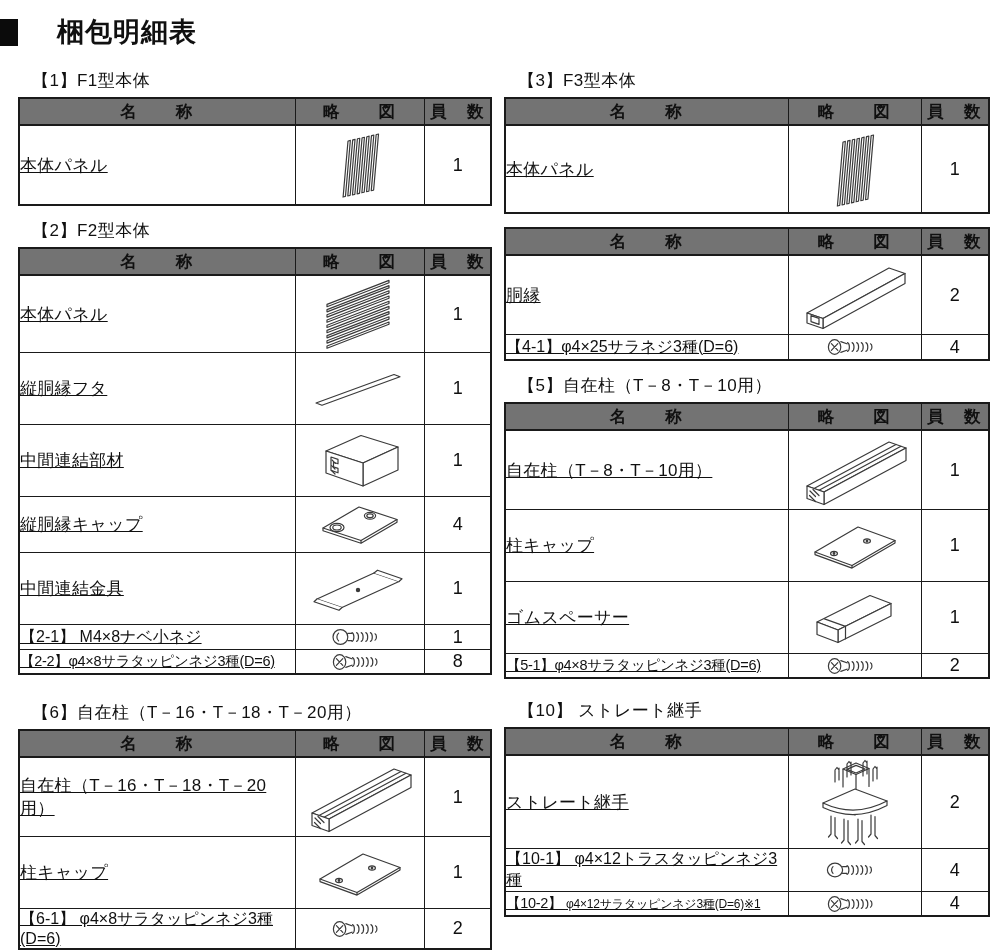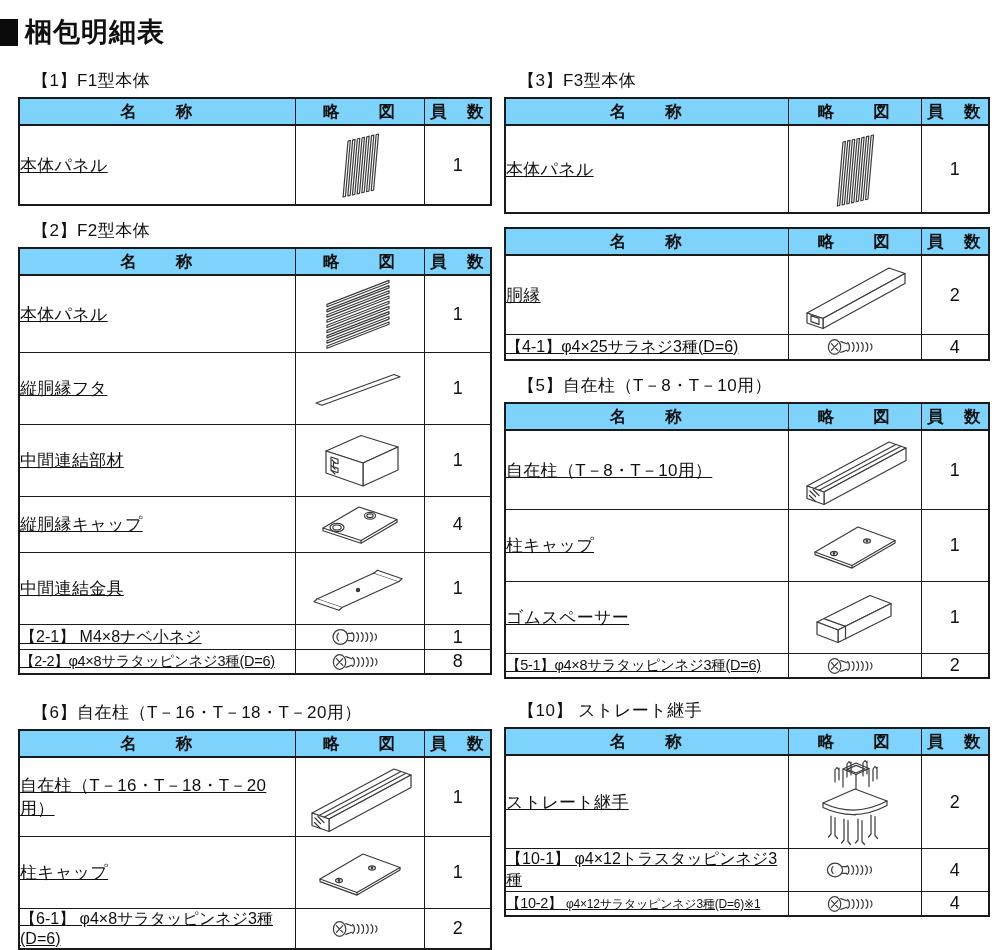--- a/index.html
+++ b/index.html
@@ -2,32 +2,32 @@
 <html><head>
 <meta charset="utf-8">
 <style>
   html,body{margin:0;padding:0;}
   body{
     width:1000px;height:950px;background:#ffffff;overflow:hidden;position:relative;
     font-family:"Liberation Sans","DejaVu Sans",sans-serif;color:#101010;
   }
   .doc-title{display:flex;align-items:center;gap:7px;margin:14px 0 6px 0;}
   .title-square{width:18px;height:27px;background:#0b0b0b;flex:0 0 auto;}
-  .title-text{font-size:27px;font-weight:bold;letter-spacing:1px;}
+  .title-text{font-size:27px;font-weight:bold;letter-spacing:1px;margin-left:32px;}
   .cols{display:flex;align-items:flex-start;gap:12px;padding:0 6px 8px 18px;}
   .col-left{width:474px;flex:0 0 auto;}
   .col-right{width:486px;flex:0 0 auto;}
   .tbl-block{margin-top:13px;}
   .tbl-block.t-6{margin-top:26px;}
   .tbl-block.t-10{margin-top:20px;}
   .tbl-label{font-size:17px;margin:0 0 5px 14px;letter-spacing:0.5px;}
   table.parts{border-collapse:collapse;width:100%;table-layout:fixed;border:2.5px solid #1a1a1a;}
   table.parts th,table.parts td{border:1.5px solid #1a1a1a;padding:0;overflow:hidden;}
   table.parts th{
-    background:#7dd3fc;height:25px;font-size:16.5px;font-weight:bold;letter-spacing:2px;
+    background:#737373;height:25px;font-size:16.5px;font-weight:bold;letter-spacing:2px;
     border-top:2.5px solid #1a1a1a;border-bottom:2.5px solid #1a1a1a;text-align:center;
   }
   col.c-name{width:58.5%;}
   col.c-sketch{width:27.5%;}
   col.c-qty{width:14%;}
   td.name{font-size:17px;padding:2px 4px 2px 11px;letter-spacing:0.3px;text-decoration:underline;}
   td.qty{text-align:center;font-size:18px;}
   td.sketch{text-align:center;vertical-align:middle;}
   td.sketch svg{display:block;margin:0 auto;}
   tr.k-part td{height:71px;}

